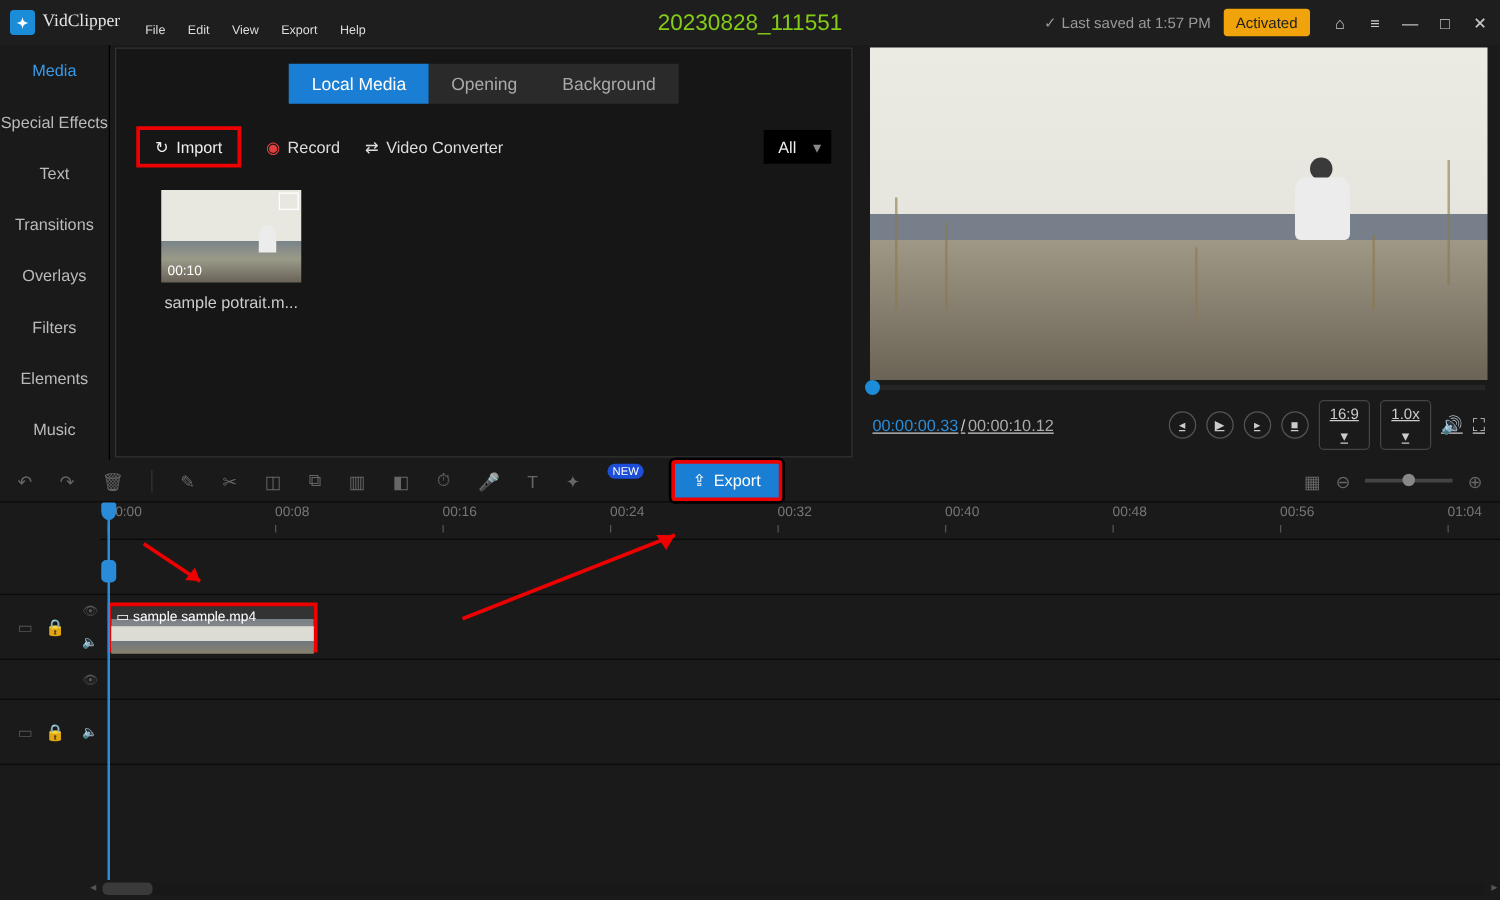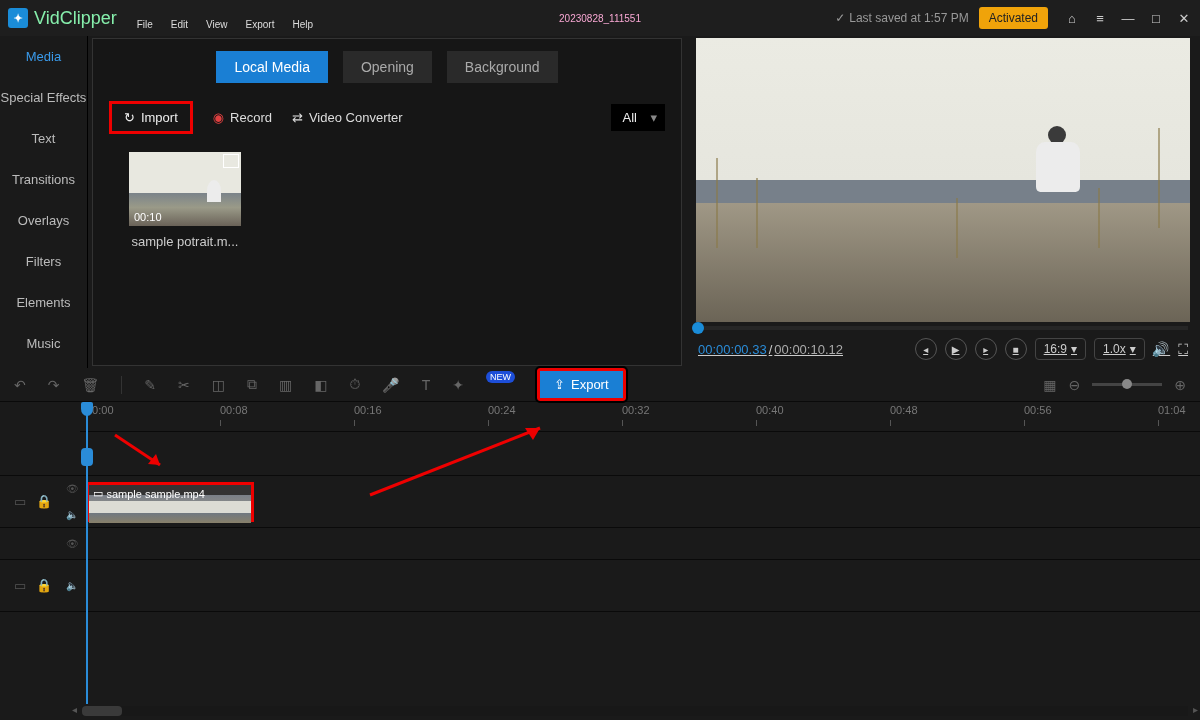--- a/index.html
+++ b/index.html
@@ -1,38 +1,38 @@
 <!DOCTYPE html>
 <html><head>
 <meta charset="utf-8">
 <style>
 * { margin: 0; padding: 0; box-sizing: border-box; font-family: -apple-system, BlinkMacSystemFont, "Segoe UI", Arial, sans-serif; }
 body { background: #1a1a1a; color: #ccc; width: 1200px; height: 720px; overflow: hidden; position: relative; font-size: 13px; }
 
 
 .titlebar { height: 36px; background: #1e1e1e; display: flex; align-items: center; padding: 0 8px; }
 .logo { width: 20px; height: 20px; background: #1a8cd8; border-radius: 3px; margin-right: 6px; display:flex; align-items:center; justify-content:center; color:#fff; font-size:11px; font-weight:bold;}
-.app-name { color: #86efac; font-weight: 500; margin-right: 20px; font-size: 18px; }
+.app-name { color: #e5e5e5; font-weight: 500; margin-right: 20px; font-size: 14px; font-family: Liberation Serif, serif; }
 .menu { display: flex; gap: 18px; }
 .menu span { color: #ddd; cursor: pointer; font-size: 10px; margin-top: 12px; }
-.project-title { position: absolute; left: 50%; transform: translateX(-50%); color: #f9a8d4; font-size: 10px; }
+.project-title { position: absolute; left: 50%; transform: translateX(-50%); color: #84cc16; font-size: 18px; }
 .titlebar-right { margin-left: auto; display: flex; align-items: center; gap: 10px; }
 .save-status { color: #999; font-size: 12px; display:flex; align-items:center; gap:4px;}
 .activated { background: #f0a30a; color: #222; padding: 4px 10px; border-radius: 3px; font-size: 12px; font-weight: 500; }
 .win-icons { display: flex; gap: 12px; margin-left: 6px; }
 .win-icons span { color: #ccc; cursor: pointer; width:16px; text-align:center; }
 
 
 .upper { display: flex; height: 332px; }
 .sidebar { width: 88px; background: #1a1a1a; border-right: 1px solid #000; }
 .sidebar div { height: 41px; display: flex; align-items: center; justify-content: center; color: #bbb; font-size: 13px; cursor: pointer; }
 .sidebar div.active { color: #3a9aea; }
 
 .media-panel { width: 590px; background: #161616; border: 1px solid #333; margin: 2px 4px 2px 4px; position: relative; padding: 12px 16px; }
-.media-tabs { display: flex; justify-content: center; gap: 15px; margin-bottom: 18px; }
+.media-tabs { display: flex; justify-content: center; gap: 0; margin-bottom: 18px; }
 .media-tabs span { padding: 8px 18px; font-size: 14px; cursor: pointer; background:#2a2a2a; color:#aaa;}
 .media-tabs span.active { background: #1a7fd4; color: #fff; }
 
 .media-actions { display: flex; align-items: center; gap: 20px; margin-bottom: 18px; }
 .import-btn { border: 3px solid #e00; padding: 6px 12px; display: flex; align-items: center; gap: 6px; color: #eee; cursor: pointer; }
 .action { display: flex; align-items: center; gap: 6px; color: #ddd; cursor: pointer; }
 .filter-dd { margin-left: auto; background: #000; padding: 6px 28px 6px 12px; position: relative; color: #eee; cursor:pointer; }
 .filter-dd::after { content: "▾"; position: absolute; right: 8px; color: #888; }
 
 .media-thumb { width: 112px; }
@@ -57,21 +57,21 @@
 .g4{height:60px; right:90px; top:150px;}
 .g5{height:60px; left:260px; top:160px;}
 
 .scrubber { height: 4px; background: #262626; position: relative; margin: 0 2px; }
 .scrubber::before { content:""; position:absolute; left:-6px; top:-4px; width:12px; height:12px; background:#1a8cd8; border-radius:50%;}
 .preview-controls { display: flex; align-items: center; padding: 8px 2px; gap: 2px; text-decoration: underline; }
 .time-cur { color: #2a8cd8; font-size: 13px; }
 .time-tot { color: #aaa; font-size: 13px; }
 .pc-right { margin-left: auto; display: flex; align-items: center; gap: 8px; }
 .circ-btn { width: 22px; height: 22px; border: 1px solid #555; border-radius: 50%; display: flex; align-items: center; justify-content: center; color: #ccc; cursor: pointer; font-size: 10px; }
-.pill { border: 1px solid #444; border-radius: 4px; padding: 3px 8px; color: #ccc; font-size: 12px; display:flex; align-items:center; gap:4px; cursor:pointer;}
+.pill { border: 1px solid #444; border-radius: 4px; padding: 3px 8px; color: #ccc; font-size: 12px; display:flex; align-items:center; gap:4px; cursor:pointer;flex-direction:column;}
 .ic-btn { color: #ccc; cursor: pointer; font-size: 14px; }
 
 
 .timeline-area { background: #1a1a1a; }
 .tl-toolbar { height: 34px; display: flex; align-items: center; padding: 0 14px; gap: 22px; border-bottom: 1px solid #0a0a0a; position: relative;}
 .tl-icon { color: #666; cursor: pointer; font-size: 14px; }
 .tl-sep { width:1px; height:18px; background:#333; }
 .new-badge { background:#1d4ed8; color:#fff; font-size:9px; padding:1px 4px; border-radius:6px; position:relative; top:-8px;}
 .export-btn { background: #1a7fd4; color: #fff; padding: 6px 14px; border-radius: 3px; display: flex; align-items: center; gap: 6px; cursor: pointer; border:3px solid #e00; outline:2px solid #000;}
 .tl-right { margin-left: auto; display:flex; align-items:center; gap:12px;}

